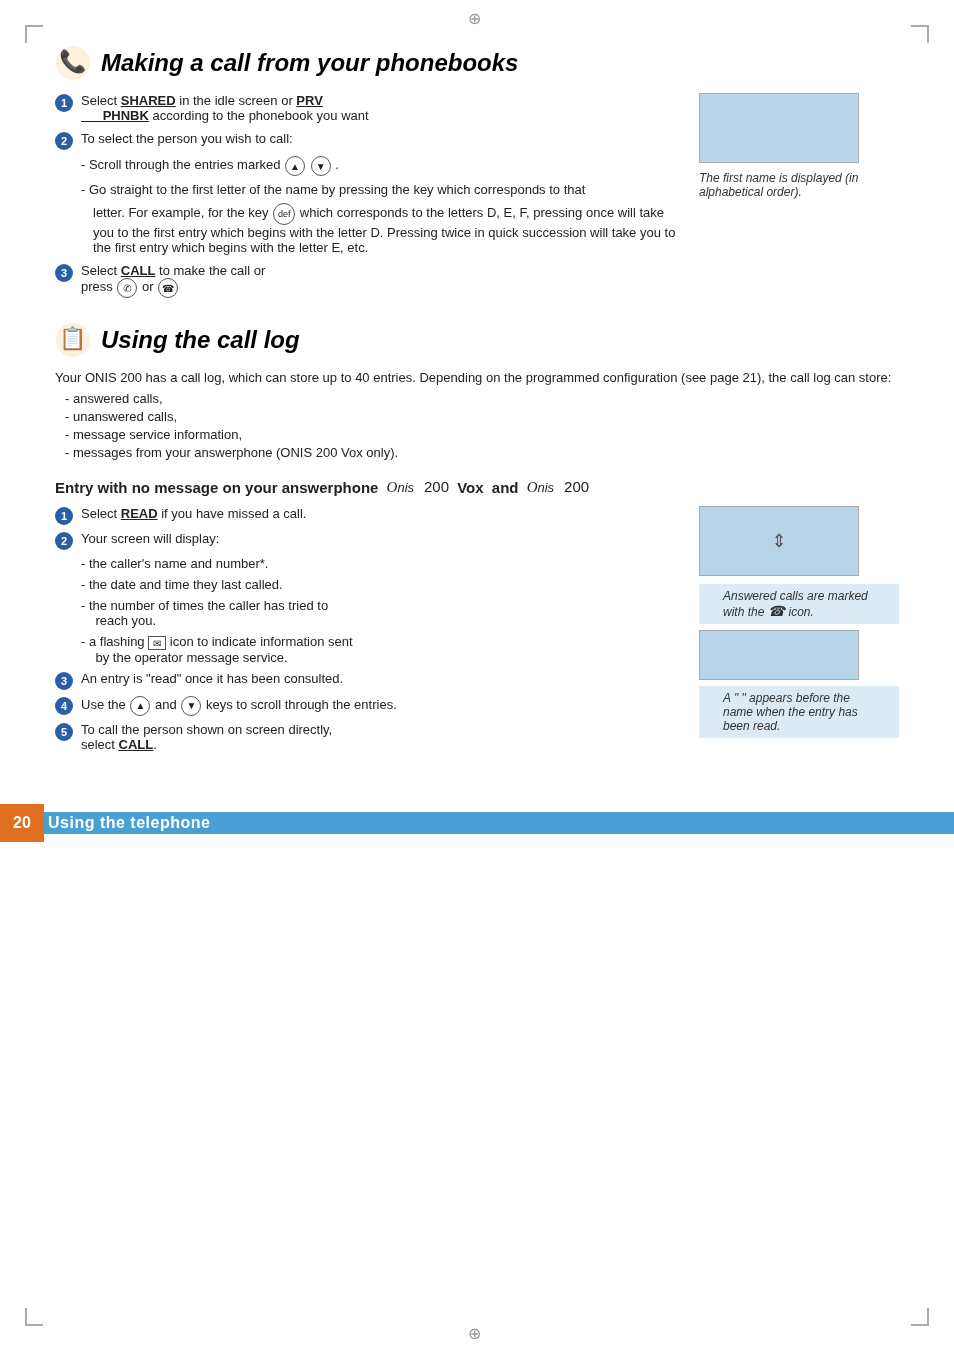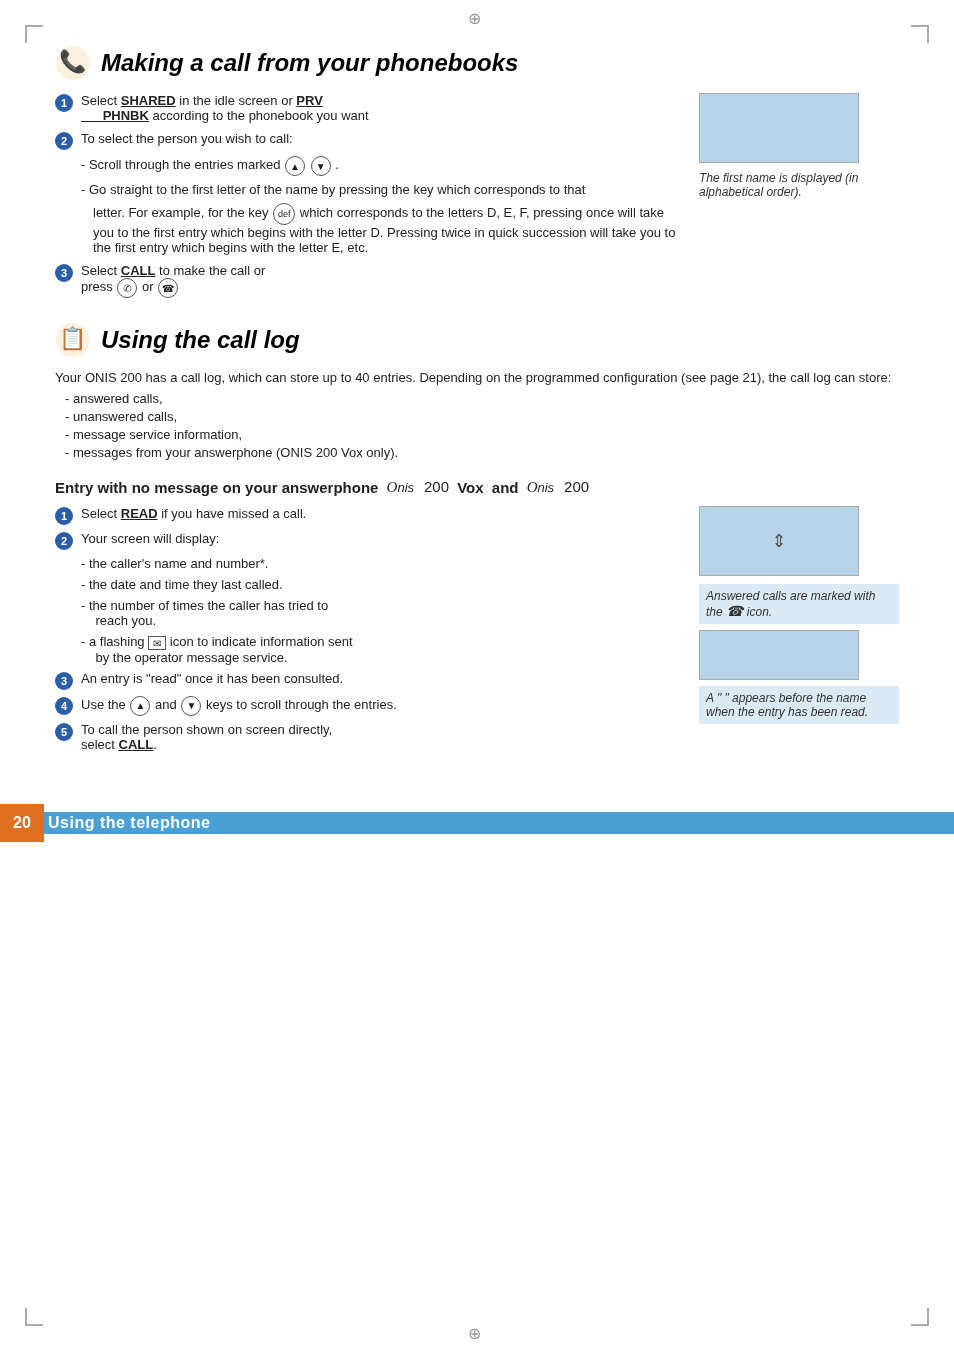--- a/index.html
+++ b/index.html
@@ -175,21 +175,21 @@
     .side-note {
       font-style: italic;
       font-size: 12px;
       color: #333;
     }
 
     
     .info-box {
       background: #dbeaf5;
       border: none;
-      padding: 5px 7px;
+      padding: 5px 24px;
       font-size: 12px;
       font-style: italic;
       margin-bottom: 6px;
       color: #333;
     }
 
     
     .section-gap { margin-bottom: 18px; }
 
     

